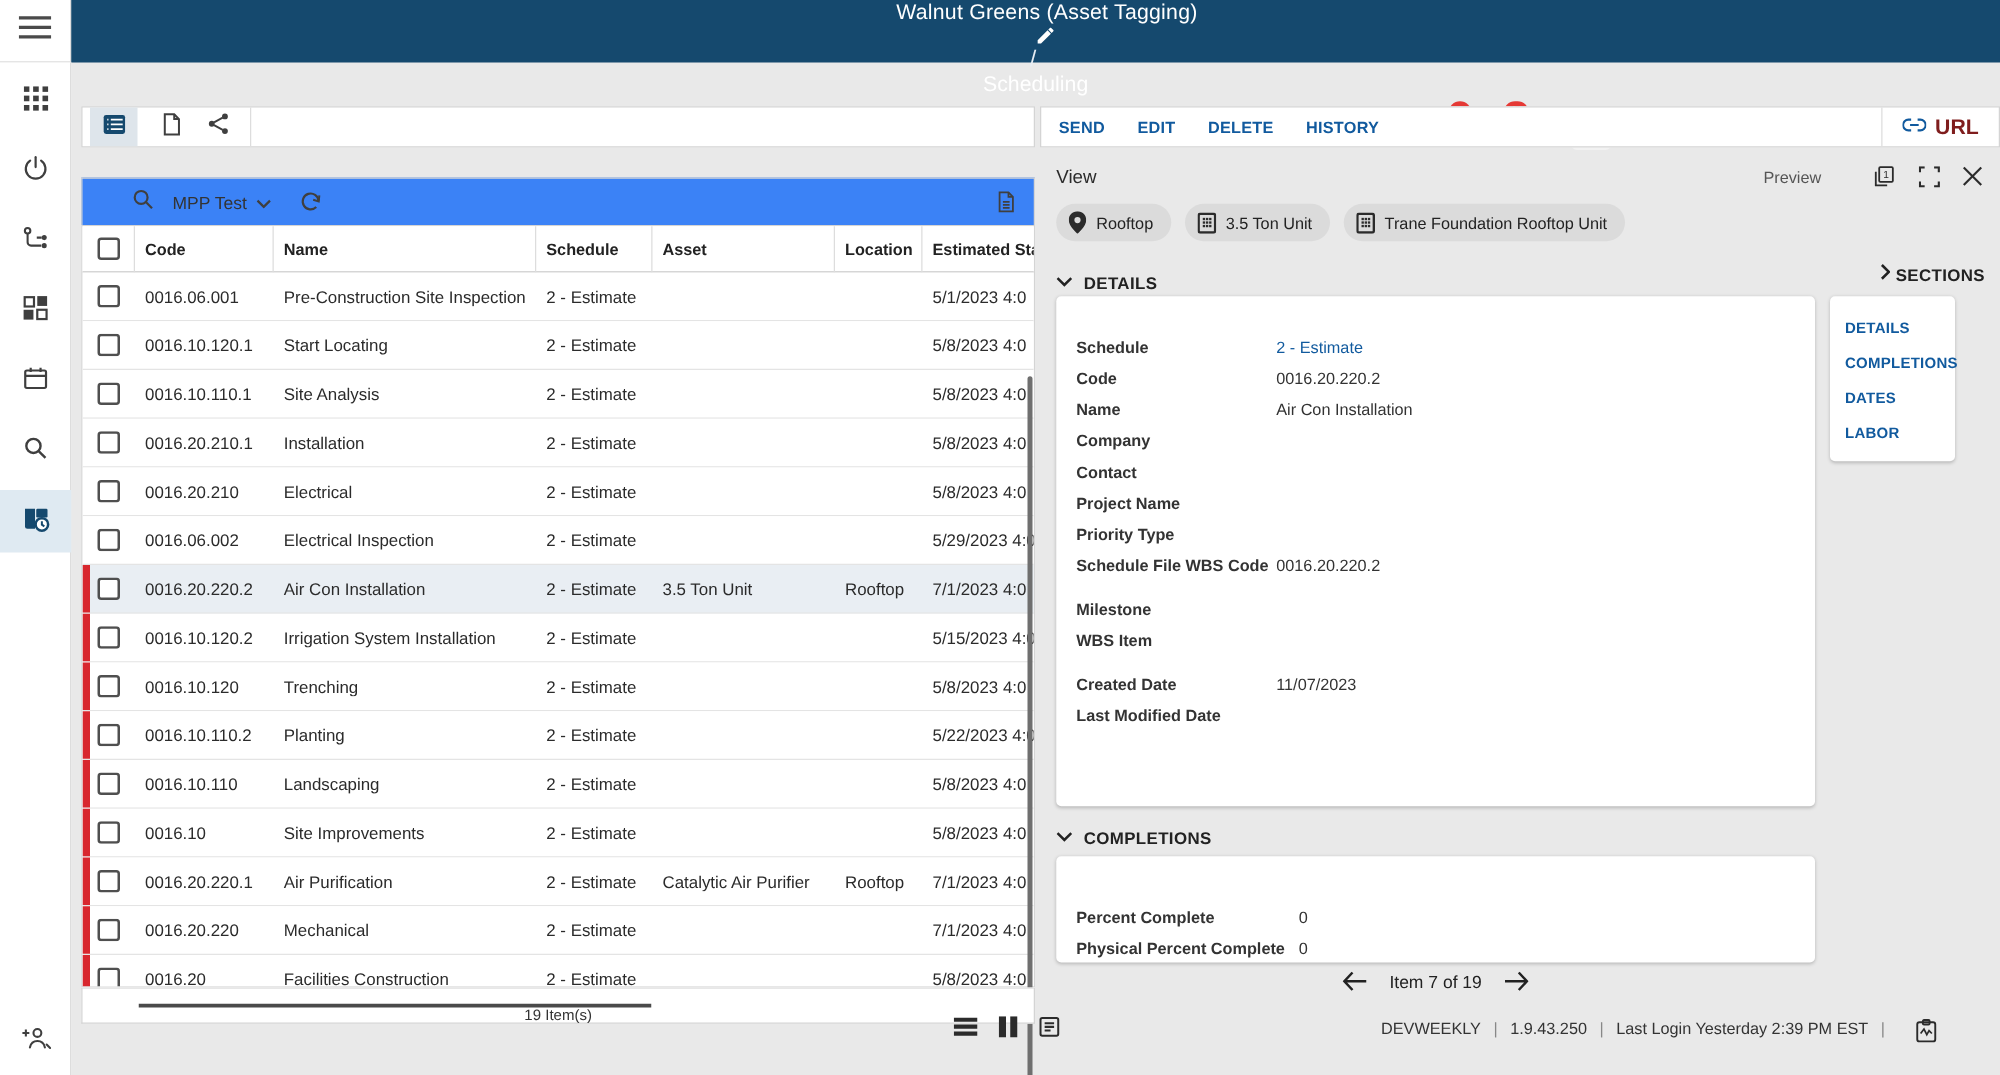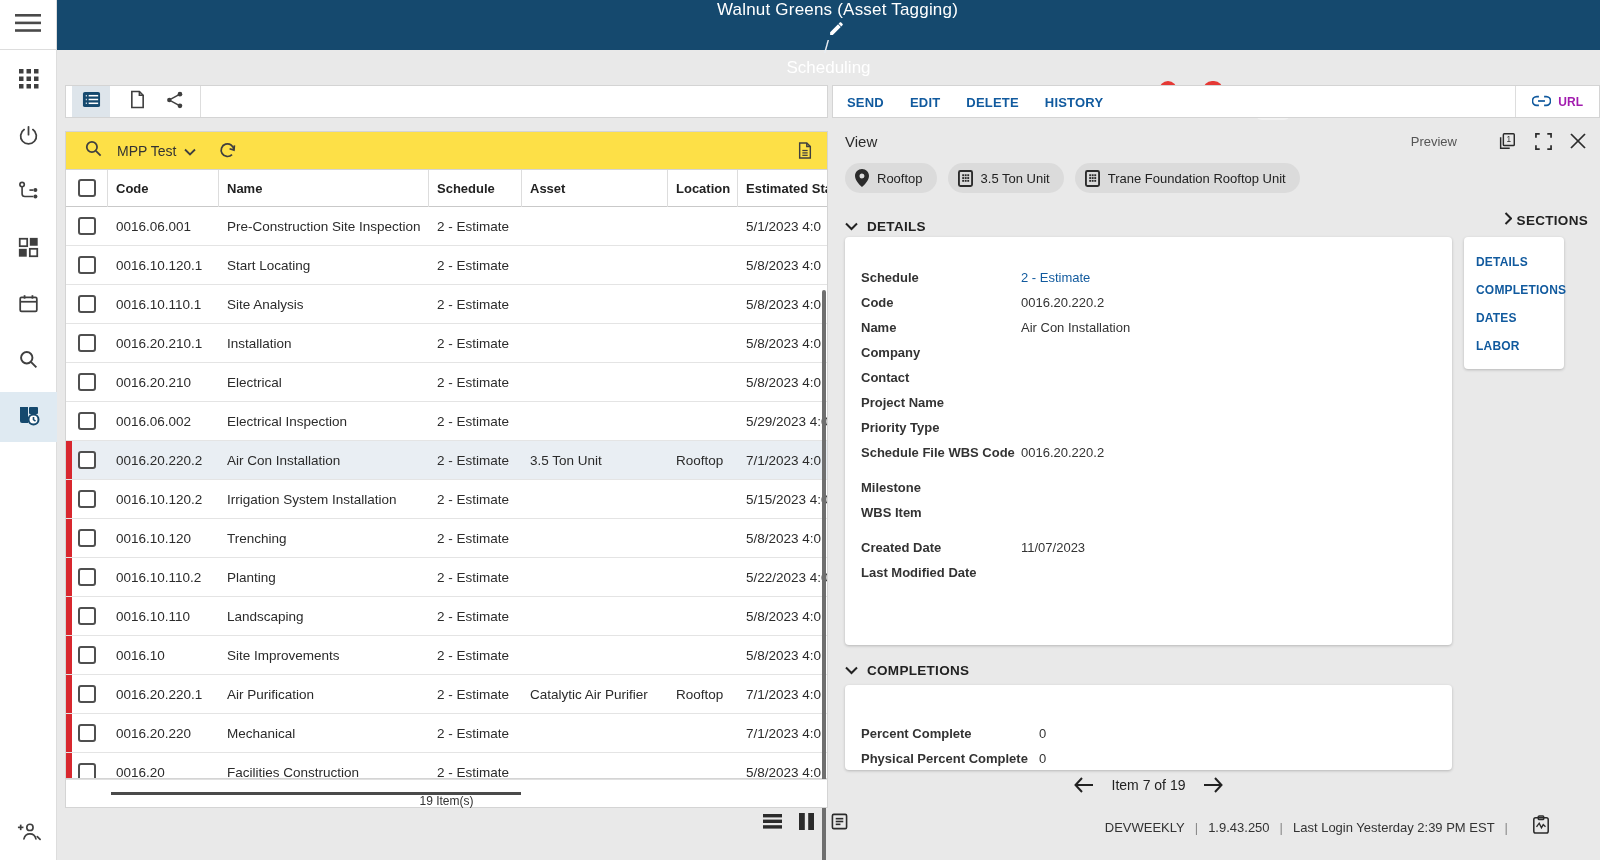--- a/index.html
+++ b/index.html
@@ -38,22 +38,22 @@
   .tab { padding:0 17px; height:35px; display:flex; align-items:center; font-size:14px; color:#3c3c3c;
     cursor:pointer; border-bottom:3px solid transparent; }
   .tab.active { font-weight:bold; color:#222; border-bottom:3px solid #15496e; }
 
   
   .left-panel { position:absolute; left:8px; top:35px; width:763px; height:720px; }
   .lp-toolbar { height:33px; background:#fff; border:1px solid #d4d4d4; display:flex; align-items:center; }
   .tool-btn { width:38px; height:31px; display:flex; align-items:center; justify-content:center; cursor:pointer; }
   .tool-btn.selected { background:#dee5eb; }
   .tool-divider { width:1px; height:31px; background:#ddd; margin-left:6px; }
-  .lp-search { margin-top:13px; height:38px; background:#fde047; border:1px solid #d4d4d4; border-bottom:none;
-    display:flex; align-items:center; }
+  .lp-search { margin-top:24px; height:38px; background:#3b82f6; border:1px solid #d4d4d4; border-bottom:none;
+    display:flex; align-items:center;padding-left:21px; }
   .lp-search .sicon { margin:0 14px 0 18px; cursor:pointer; }
   .filter-dd { display:flex; align-items:center; font-size:14px; color:#333; cursor:pointer; }
   .filter-dd svg { margin-left:8px; }
   .refresh { margin-left:22px; cursor:pointer; display:flex; }
   .lp-export { margin-left:auto; margin-right:14px; cursor:pointer; display:flex; }
 
   .grid { background:#fff; border:1px solid #d4d4d4; border-top:1px solid #d4d4d4; position:relative; }
   .hrow { display:flex; height:37px; align-items:center; border-bottom:1px solid #c9c9c9; background:#fff; }
   .hrow .cell { font-weight:bold; font-size:13px; color:#222; border-right:1px solid #ddd; height:37px;
     display:flex; align-items:center; }
@@ -77,21 +77,21 @@
   .lp-footer { height:29px; background:#fff; border:1px solid #d4d4d4; border-top:1px solid #e0e0e0; position:relative; }
   .hscroll { position:absolute; left:45px; top:12px; width:410px; height:3px; background:#4a4a4a; }
   .item-count { text-align:center; font-size:12px; color:#333; padding-top:14px; }
 
   
   .right-panel { position:absolute; left:775px; top:35px; width:768px; height:720px; }
   .rp-actions { height:33px; background:#fff; border:1px solid #d4d4d4; display:flex; align-items:center; }
   .action-link { color:#115a9e; font-weight:bold; font-size:13px; margin-left:26px; cursor:pointer; text-decoration:none; letter-spacing:.2px;margin-top:12px; }
   .action-link:first-child { margin-left:14px; }
   .url-wrap { margin-left:auto; display:flex; align-items:center; border-left:1px solid #ddd; height:31px; padding:0 16px; cursor:pointer; }
-  .url-label { color:#a21caf; font-weight:bold; font-size:12px; margin-left:7px; }
+  .url-label { color:#7f1d1d; font-weight:bold; font-size:17px; margin-left:7px; }
 
   .view-head { display:flex; align-items:center; margin:13px 14px 0 13px; }
   .view-title { font-size:15px; color:#2b2b2b; }
   .view-tools { margin-left:auto; display:flex; align-items:center; }
   .preview-label { font-size:13px; color:#555; margin-right:22px; }
   .vt-icon { margin-left:18px; cursor:pointer; display:flex; }
 
   .chips { display:flex; margin:12px 0 0 13px; }
   .chip { height:30px; background:#dbdbdb; border-radius:15px; display:flex; align-items:center;
     padding:0 14px 0 10px; margin-right:11px; font-size:13px; color:#222; cursor:pointer; }
@@ -120,21 +120,21 @@
   .completions-card .f-label { width:178px; min-width:178px; }
 
   .pager { position:absolute; left:0; top:692px; width:633px; display:flex; align-items:center; justify-content:center; }
   .pager .pg-btn { display:flex; cursor:pointer; }
   .pager-text { font-size:14px; color:#222; margin:0 18px; }
 
   
   .bottombar { position:absolute; left:0; top:755px; width:1543px; height:55px; }
   .bb-icons { position:absolute; left:706px; top:8px; display:flex; align-items:center; }
   .bb-icon { margin-right:17px; cursor:pointer; display:flex; }
-  .statusbar { position:absolute; right:50px; top:10px; display:flex; align-items:flex-end; font-size:13px; color:#333; }
+  .statusbar { position:absolute; right:50px; top:10px; display:flex; align-items:flex-start; font-size:13px; color:#333; }
   .statusbar .sep { margin:0 10px; color:#888; }
   .status-icon { margin-left:14px; cursor:pointer; display:flex; }
 </style>
 </head>
 <body>
 
 <div class="corner-box">
   <span>
     <svg width="26" height="20" viewBox="0 0 26 20">
         <g fill="#4a4a4a">

